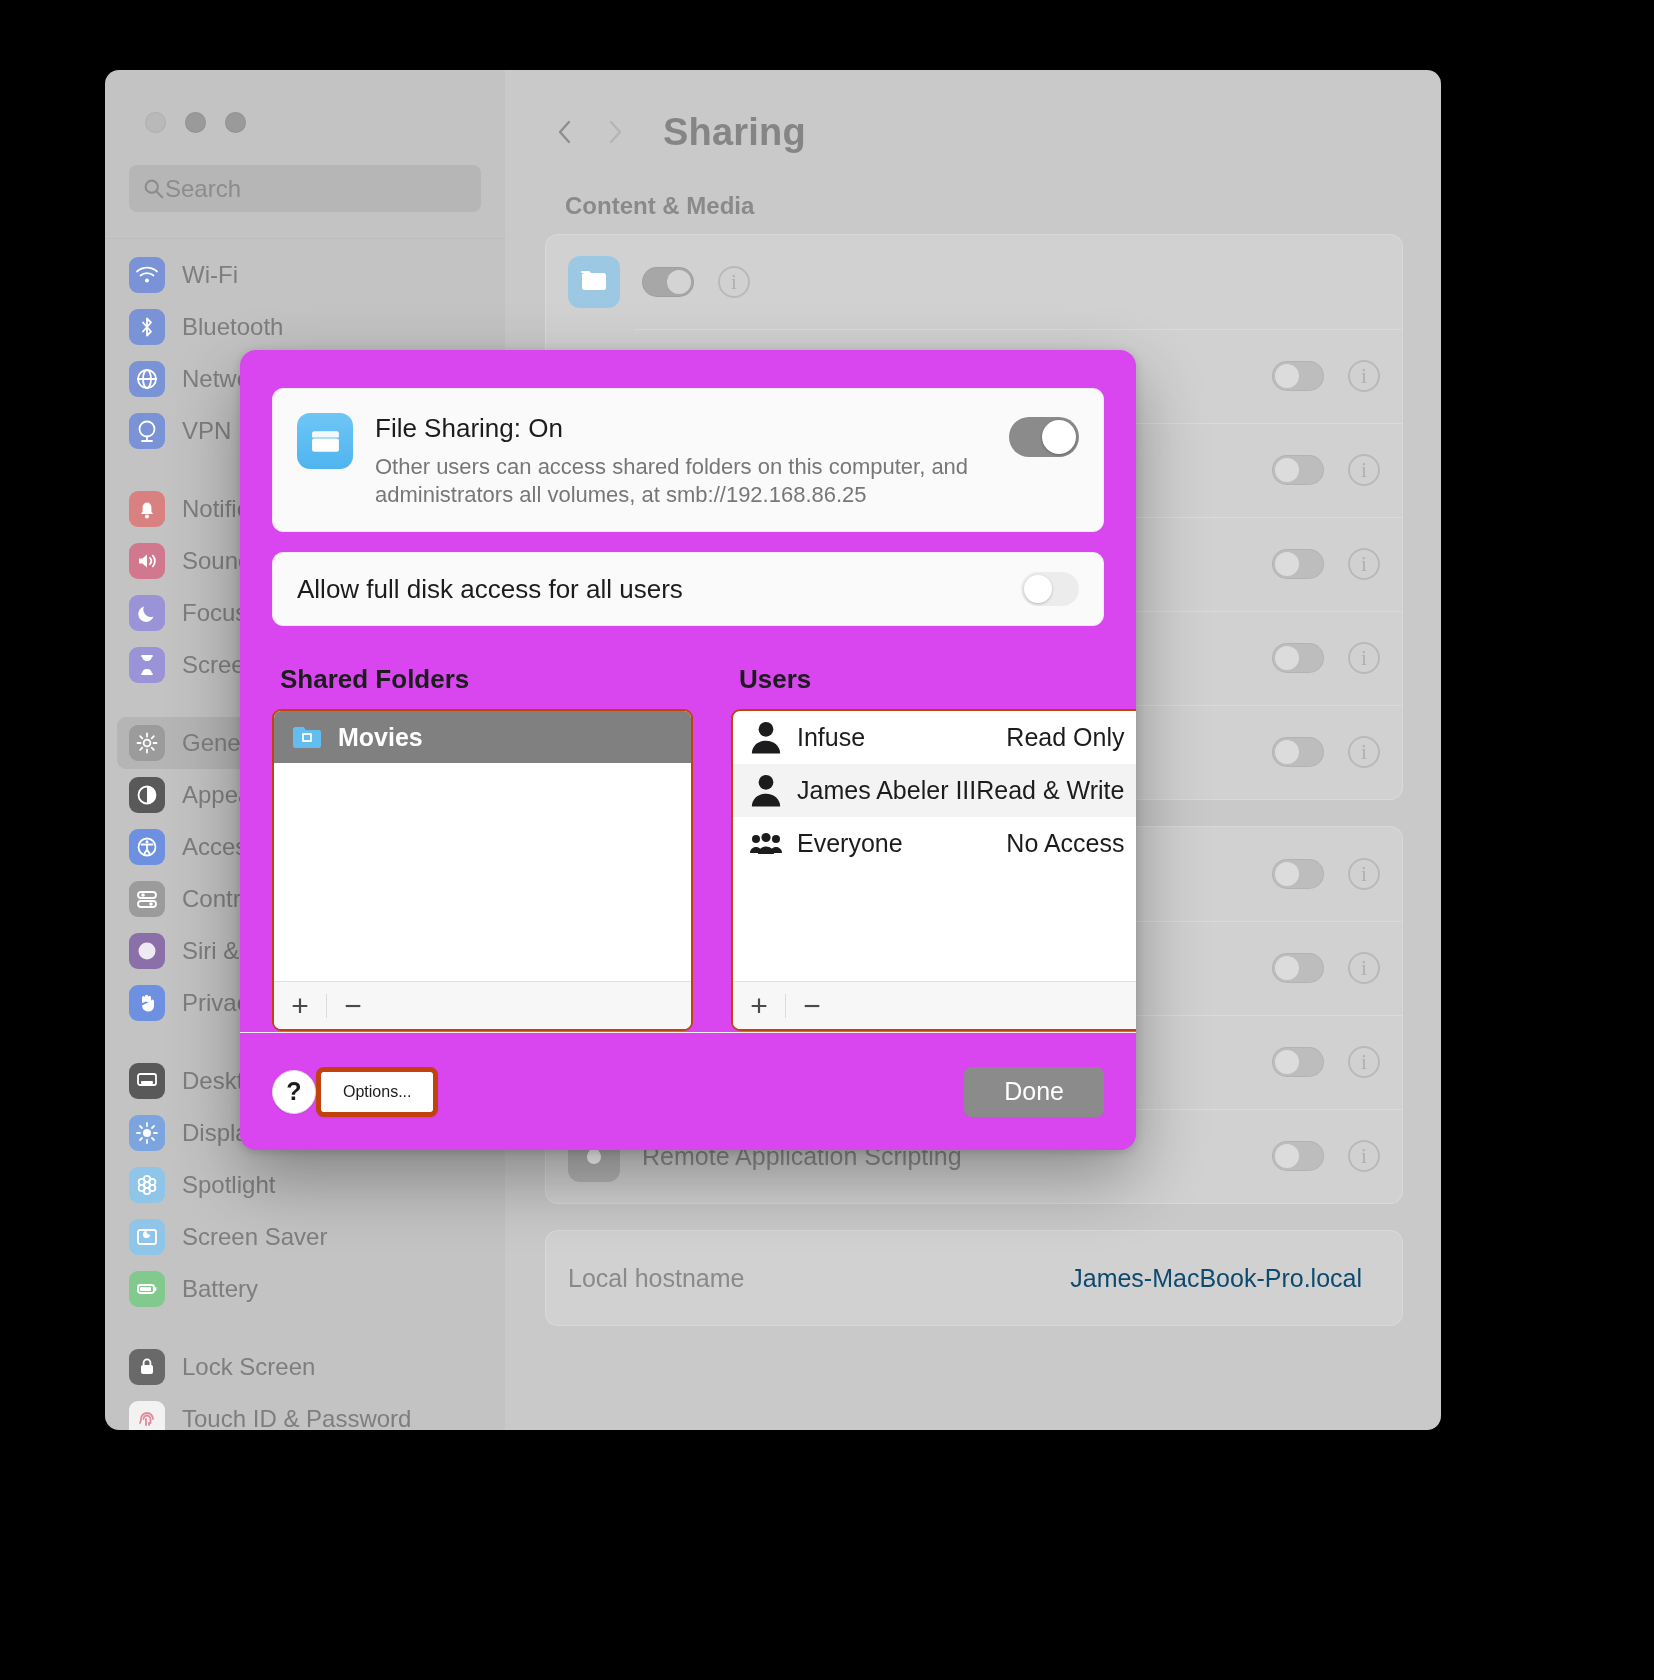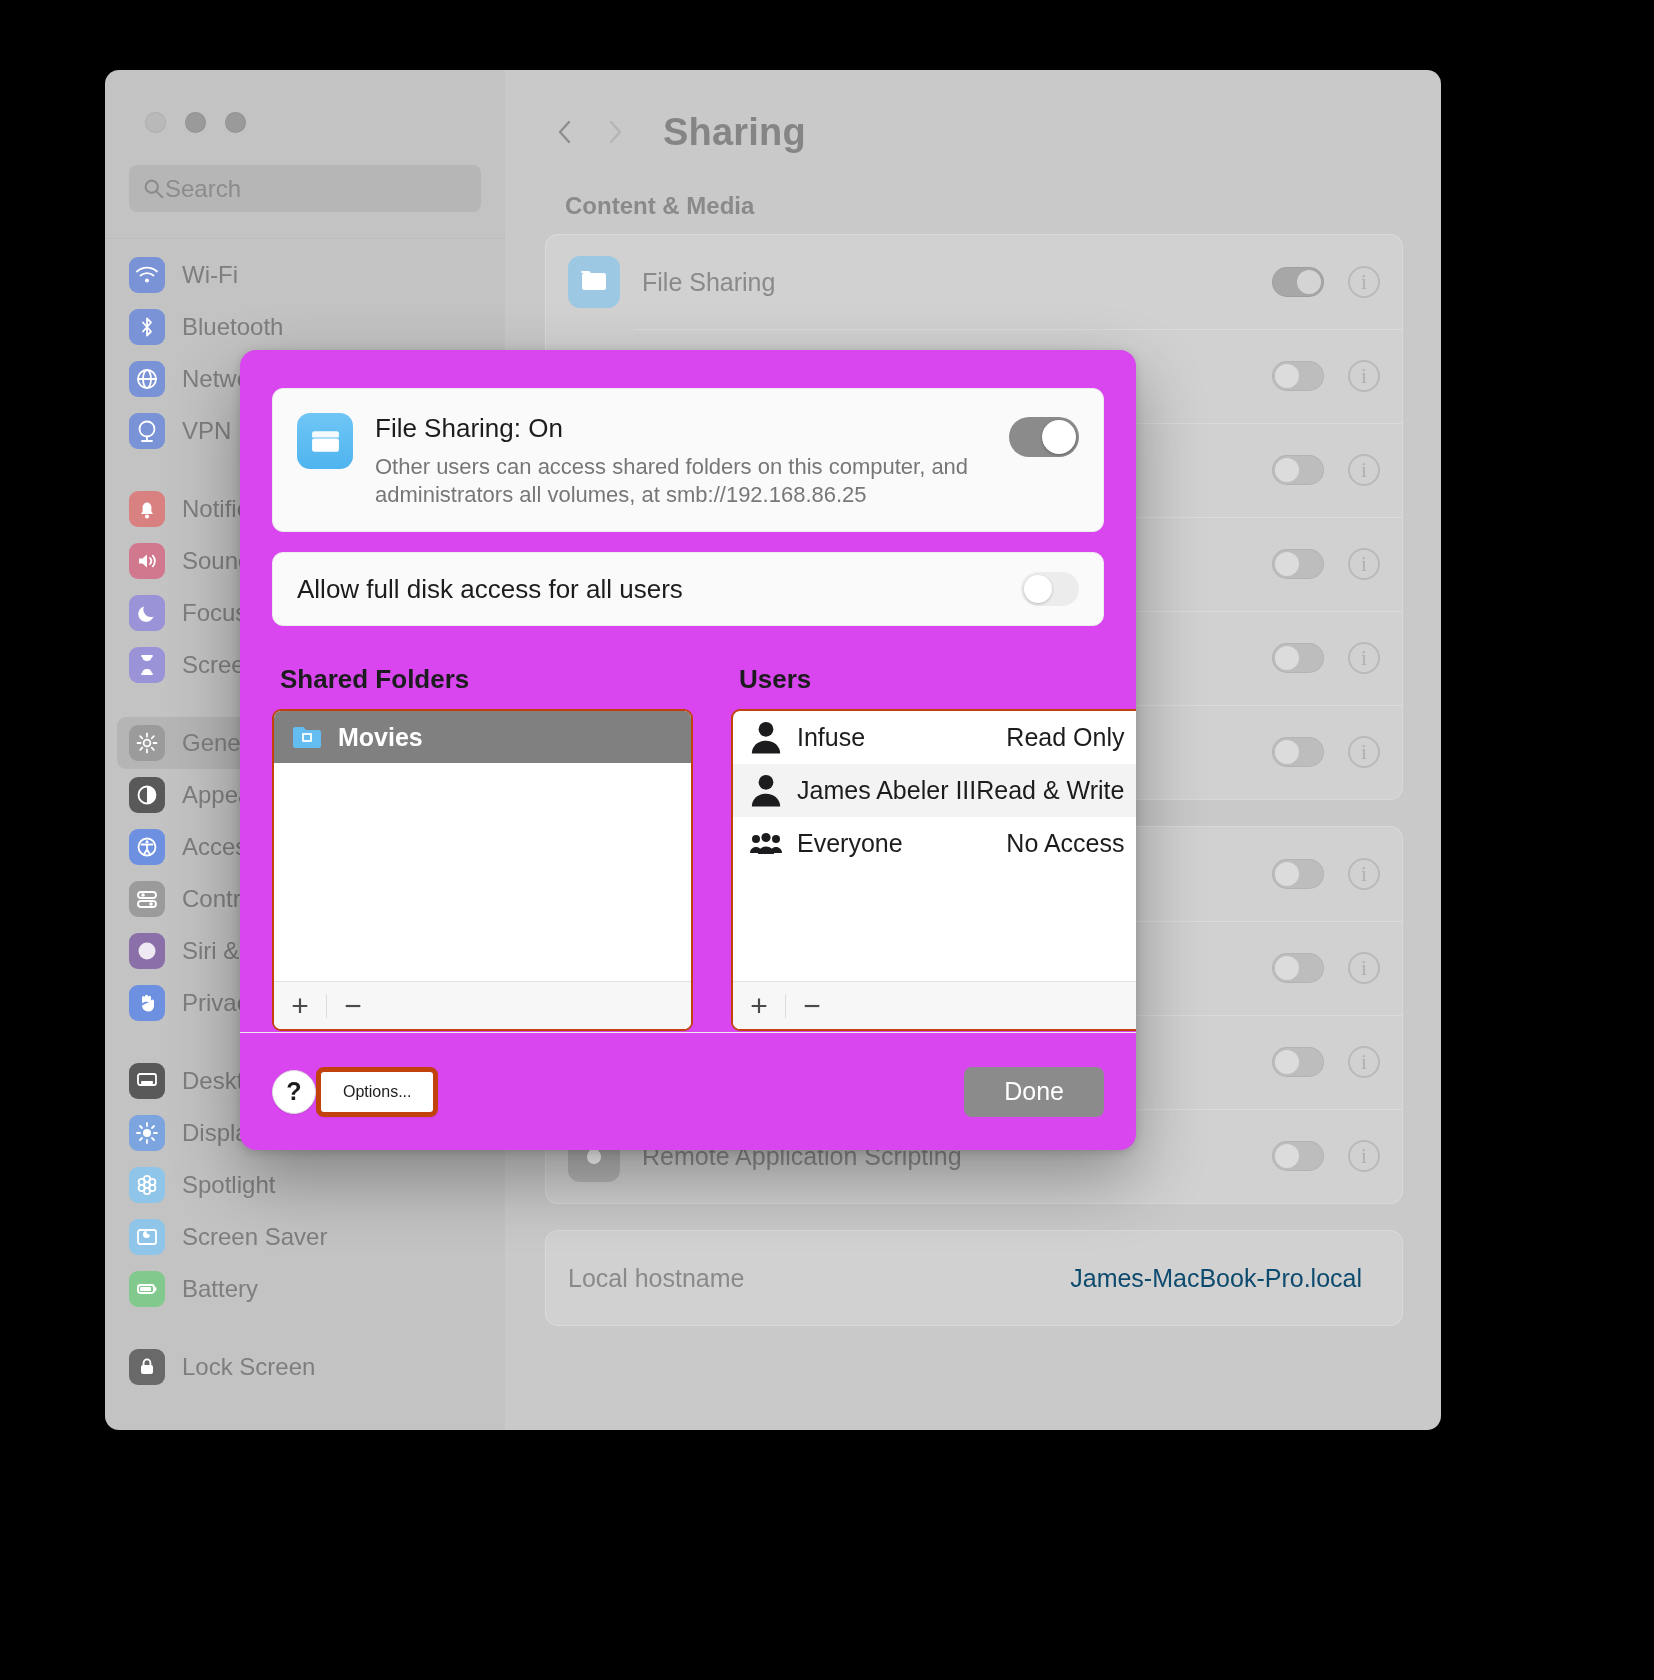--- a/index.html
+++ b/index.html
@@ -429,20 +429,28 @@
           <div class="sb-gap"></div>
           <div class="sb-item">
             <span class="sb-icon" style="background: rgb(105, 105, 105);">
               <svg viewBox="0 0 24 24" fill="none" stroke="#ffffff" stroke-width="1.8" stroke-linecap="round" stroke-linejoin="round">
                 <rect x="6" y="10" width="12" height="9" rx="2" fill="#ffffff" stroke="none"></rect>
                 <path d="M8.6 10V7.8a3.4 3.4 0 0 1 6.8 0V10"></path>
               </svg>
             </span>
             <span class="sb-label">Lock Screen</span>
           </div>
+          <div class="sb-item">
+            <span class="sb-icon" style="background: rgb(242, 242, 242);">
+              <svg viewBox="0 0 24 24" fill="none" stroke="#e08a9a" stroke-width="1.8" stroke-linecap="round" stroke-linejoin="round">
+                <path d="M6 12a6 6 0 0 1 12 0M8.5 12a3.5 3.5 0 0 1 7 0v4M11 12v6M14 16v2M5 16c.6-1 1-2.5 1-4"></path>
+              </svg>
+            </span>
+            <span class="sb-label">Touch ID &amp; Password</span>
+          </div>
         </div>
     </div>
 
     <div class="main-pane">
       <div class="nav-row">
         <div class="chev">
           <svg viewBox="0 0 20 28" fill="none" stroke="#8d8d8d" stroke-width="2.3" stroke-linecap="round" stroke-linejoin="round">
               <polyline points="14,4 5,14 14,24"></polyline>
             </svg>
         </div>
@@ -457,21 +465,20 @@
       <div class="section-head">Content &amp; Media</div>
 
       <div class="card" id="main-card">
           <div class="card-row">
             <div class="row-icon" style="background: rgb(156, 200, 227);">
               <svg viewBox="0 0 32 32" fill="none" stroke="#ffffff" stroke-width="1.8" stroke-linecap="round" stroke-linejoin="round">
                 <path d="M4 6h7l2 2.5h13"></path>
                 <rect x="4" y="7" width="24" height="17" rx="2.5" fill="#ffffff" stroke="none"></rect>
               </svg>
             </div>
-            <div class="row-label">File Sharing</div>
             <div class="sw on">
               <div class="knob"></div>
             </div>
             <div class="info-btn">i</div>
           </div>
           <div class="card-row">
             <div class="row-icon" style="background: rgb(224, 184, 120);">
               <svg viewBox="0 0 32 32" fill="none" stroke="#ffffff" stroke-width="1.8" stroke-linecap="round" stroke-linejoin="round">
                 <rect x="5" y="6" width="22" height="20" rx="3" fill="#ffffff" stroke="none"></rect>
               </svg>

